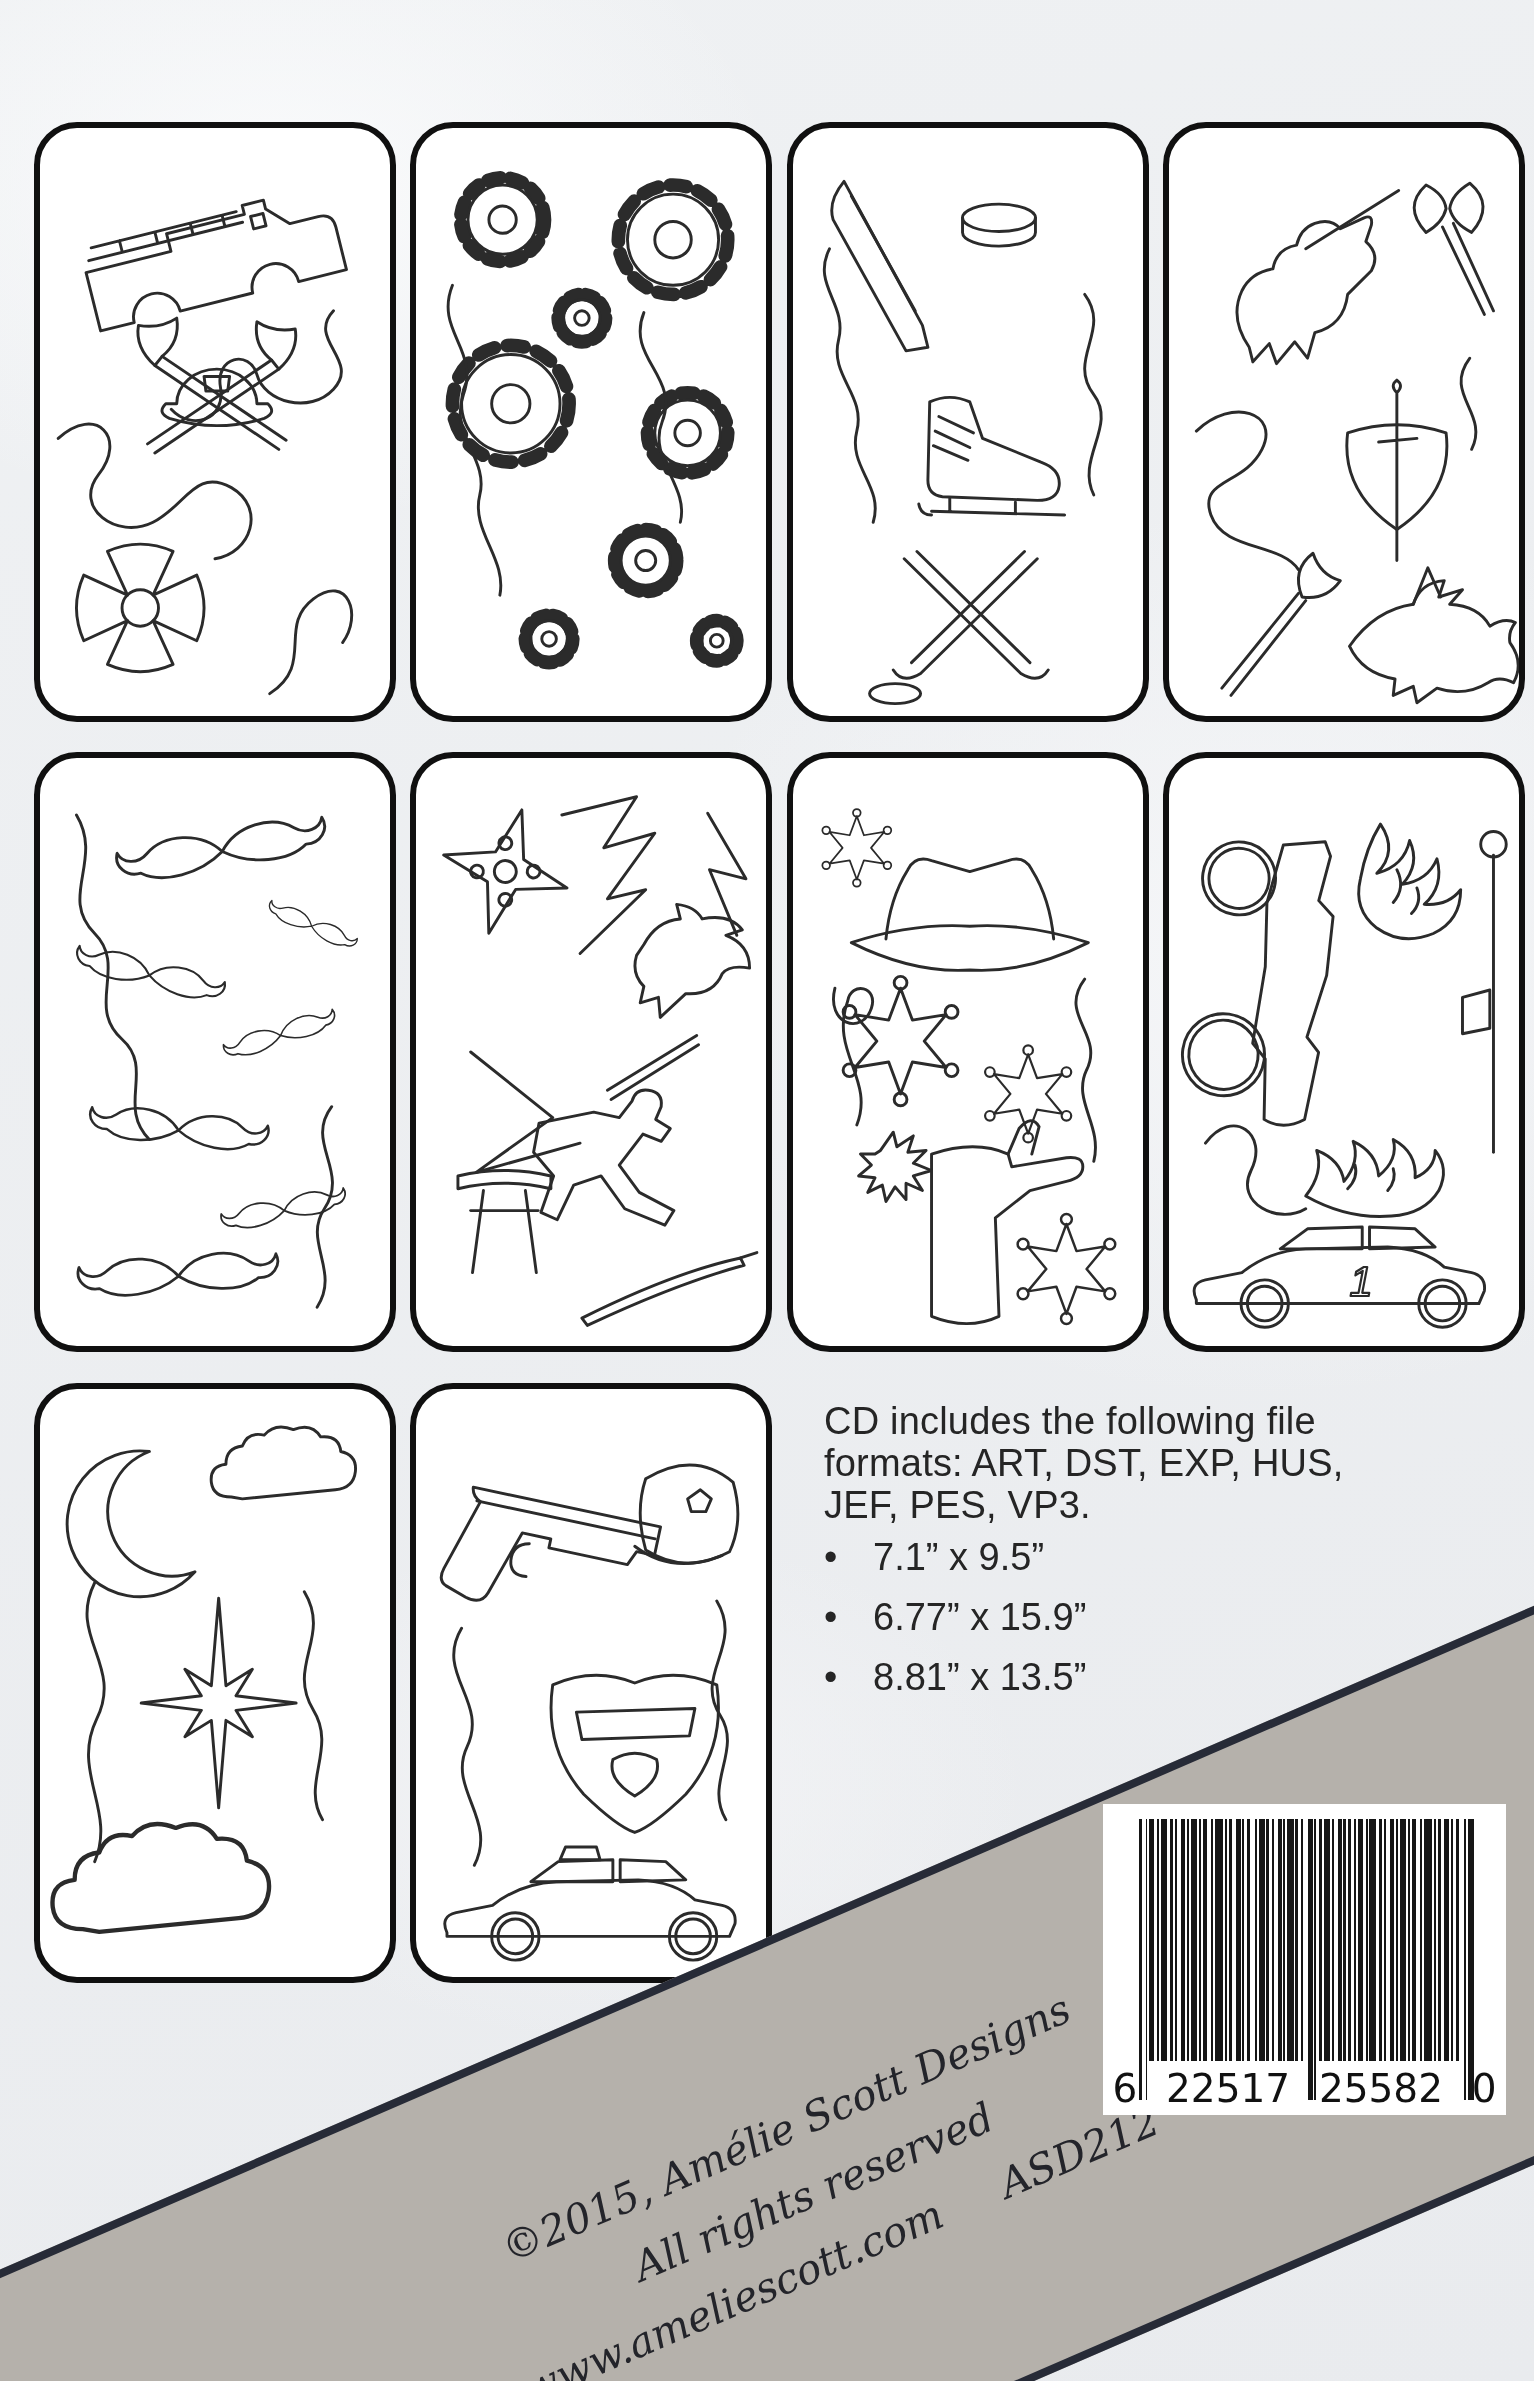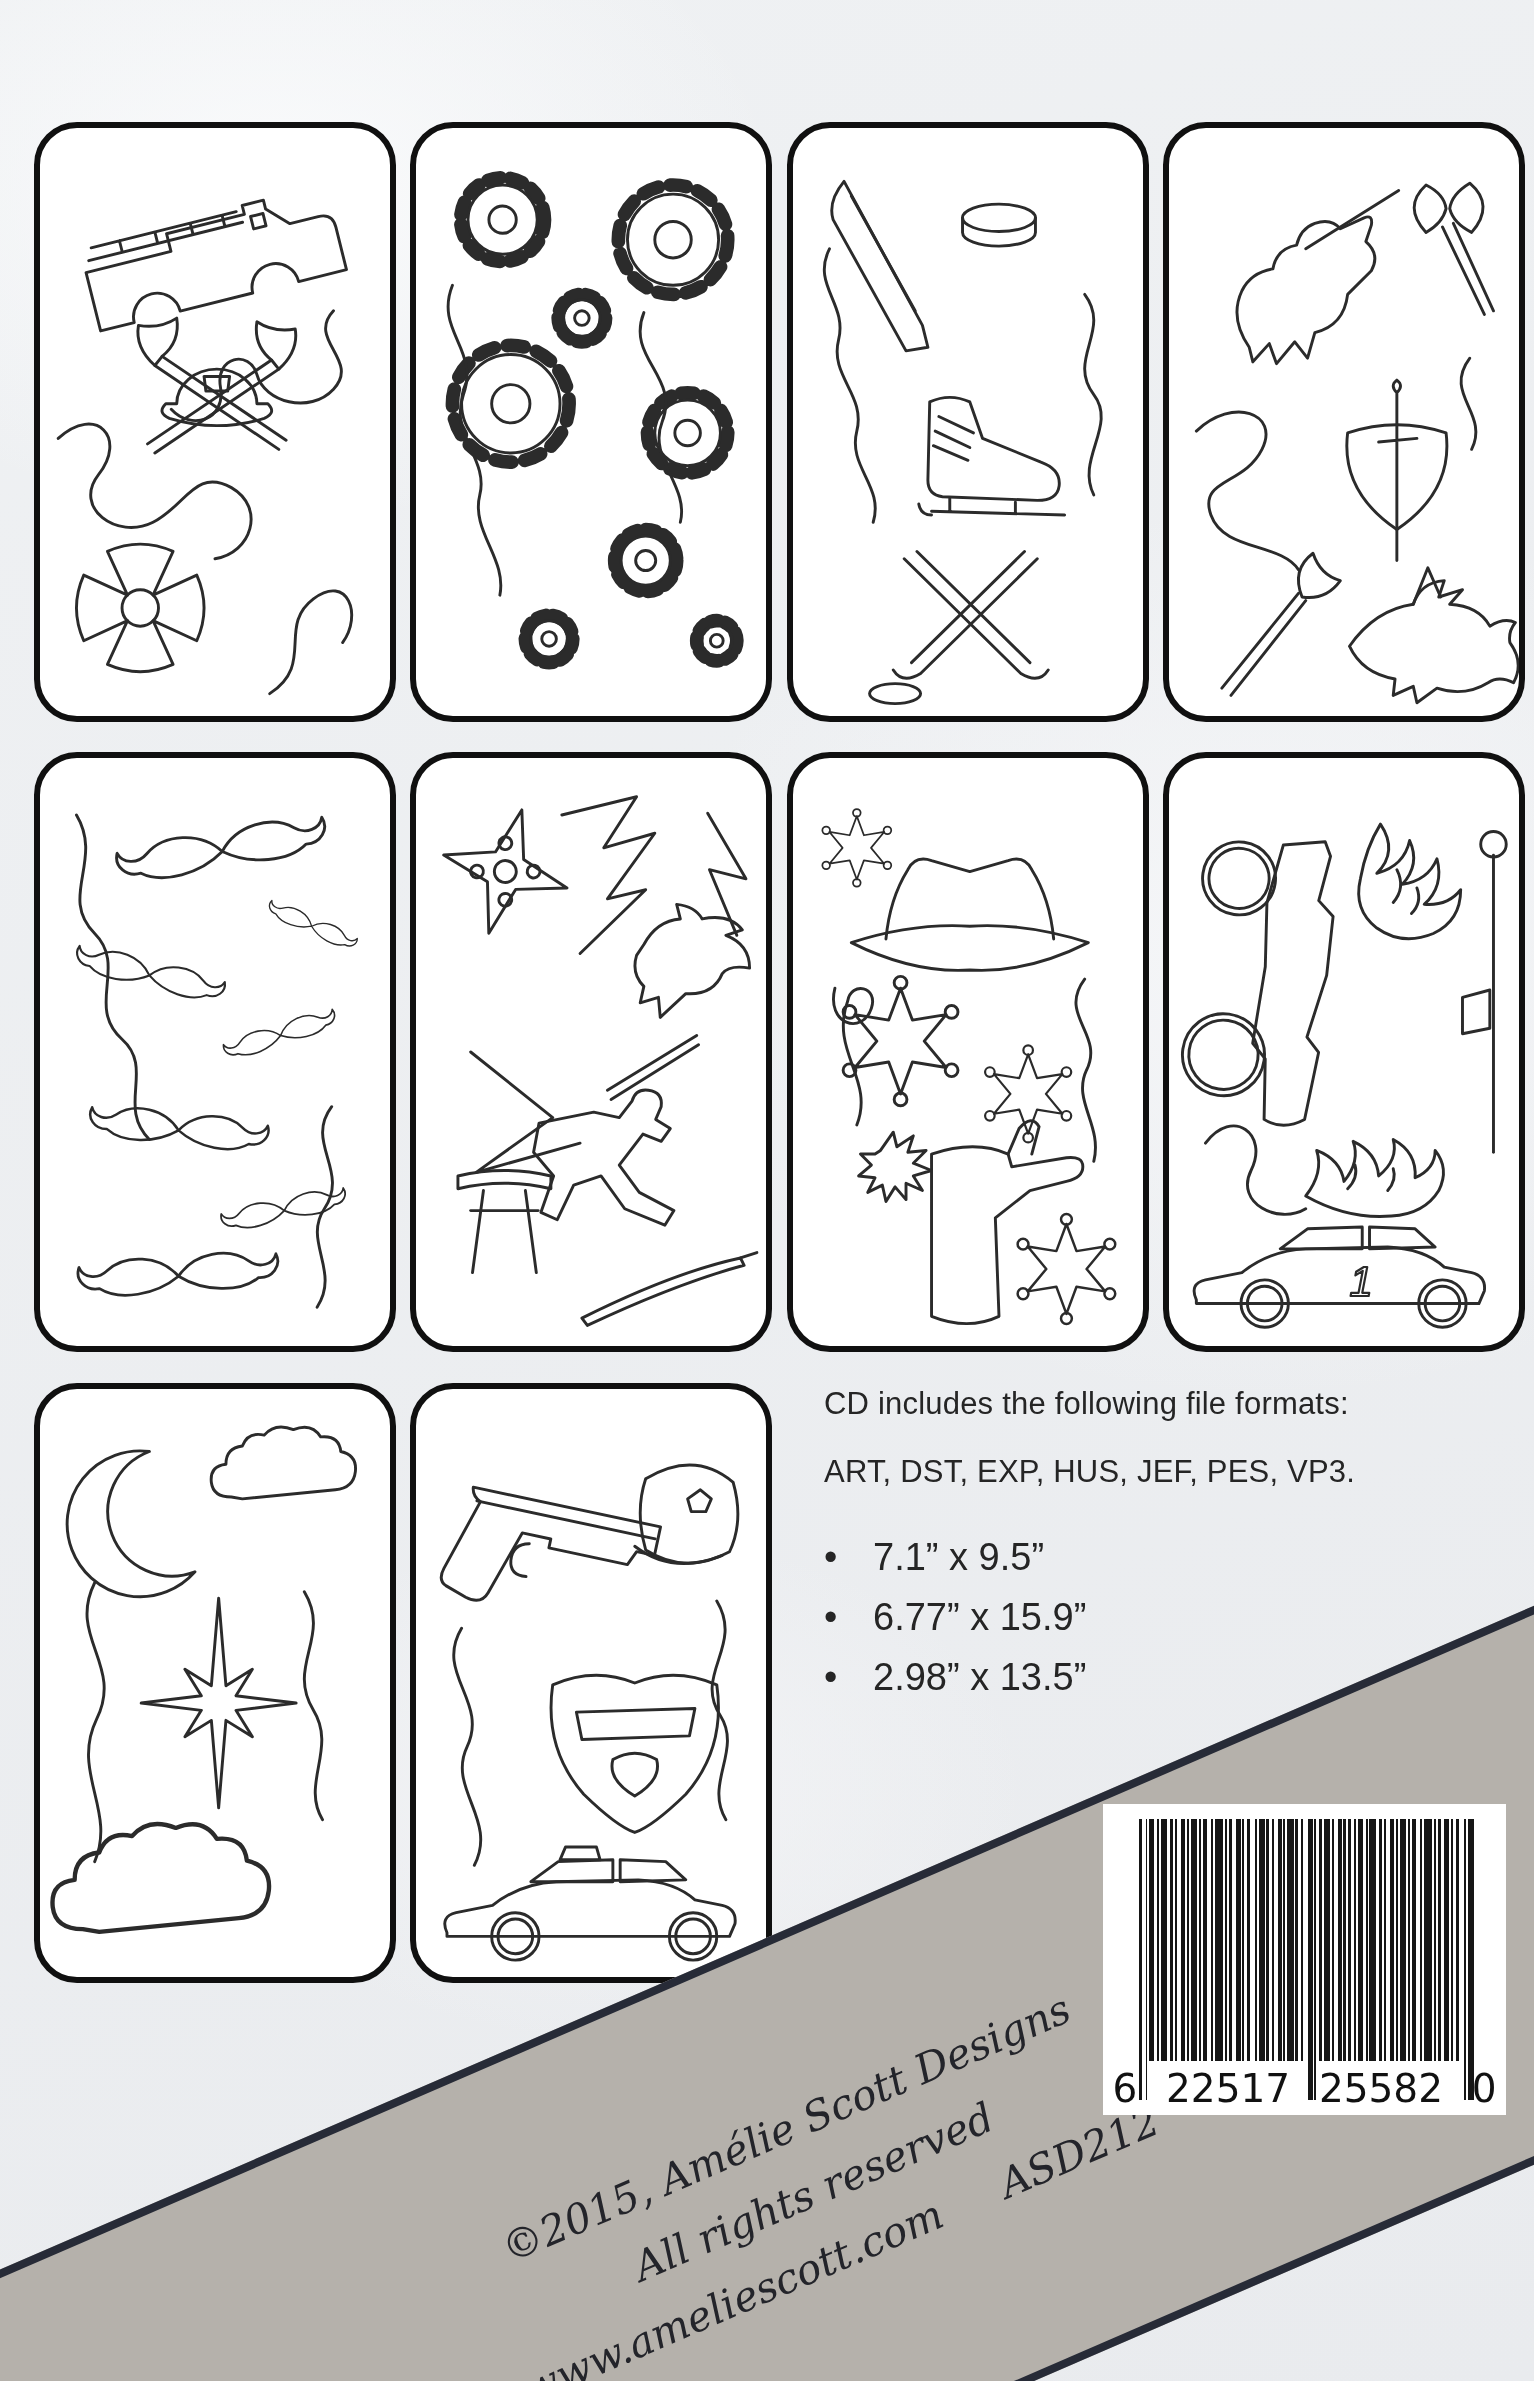--- a/index.html
+++ b/index.html
@@ -13,22 +13,22 @@
       linear-gradient(160deg,#eff1f3 0%,#e9ebee 100%);
   }
   .panel{
     position:absolute;width:362px;height:600px;background:#ffffff;
     border:6.6px solid #101010;border-radius:43px;box-sizing:border-box;overflow:hidden;
   }
   .panel svg{width:100%;height:100%;display:block;}
   .ink{fill:none;stroke:#2b2b2b;stroke-width:3.2;stroke-linecap:round;stroke-linejoin:round;}
 
   .info-block{
-    position:absolute;left:824px;top:1370px;width:562px;
-    font-size:31px;line-height:68px;color:#252525;letter-spacing:0.2px;
+    position:absolute;left:824px;top:1400px;width:562px;
+    font-size:38px;line-height:42px;color:#252525;letter-spacing:0.2px;
   }
   .sizes-block{position:absolute;left:824px;top:1527px;width:618px;font-size:38px;color:#252525;}
   .sizes-heading{line-height:62px;margin-bottom:9.4px;}
   .sizes-list{list-style:none;margin:0;padding:0;}
   .sizes-list li{line-height:60px;display:flex;}
   .bullet{width:49px;display:inline-block;}
 
   .banner{
     position:absolute;left:-112px;top:2318px;width:2155px;height:513px;
     background:#b5b1ab;border-top:8.4px solid #272b37;border-bottom:8.4px solid #272b37;
@@ -395,21 +395,21 @@
         <li>
           <span class="bullet">•</span>
           <span>7.1” x 9.5”</span>
         </li>
         <li>
           <span class="bullet">•</span>
           <span>6.77” x 15.9”</span>
         </li>
         <li>
           <span class="bullet">•</span>
-          <span>2.98” x 13.5”</span>
+          <span>8.81” x 13.5”</span>
         </li>
       </ul>
   </div>
 
   <div class="banner">
     <div class="banner-text">
       <div>©2015, Amélie Scott Designs</div>
       <div>All rights reserved</div>
       <div><span>www.ameliescott.com</span><span class="sku-gap"></span><span>ASD212</span></div>
     </div>

